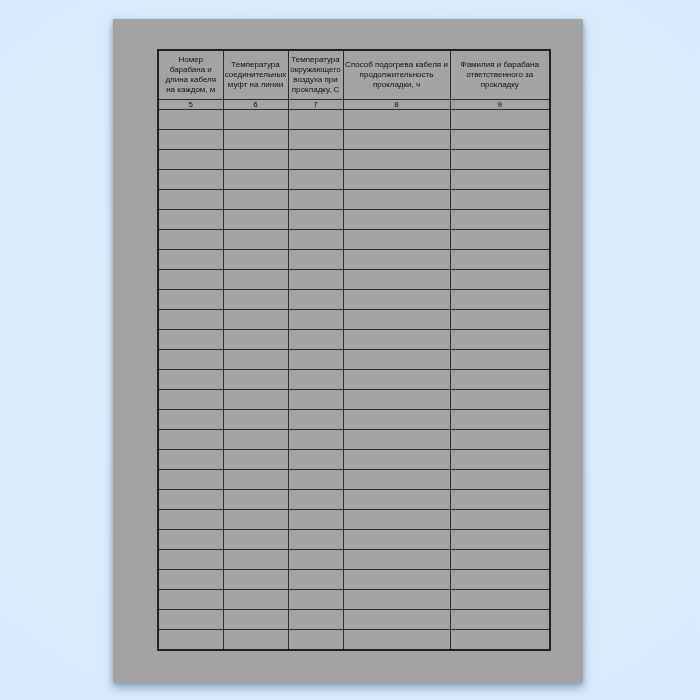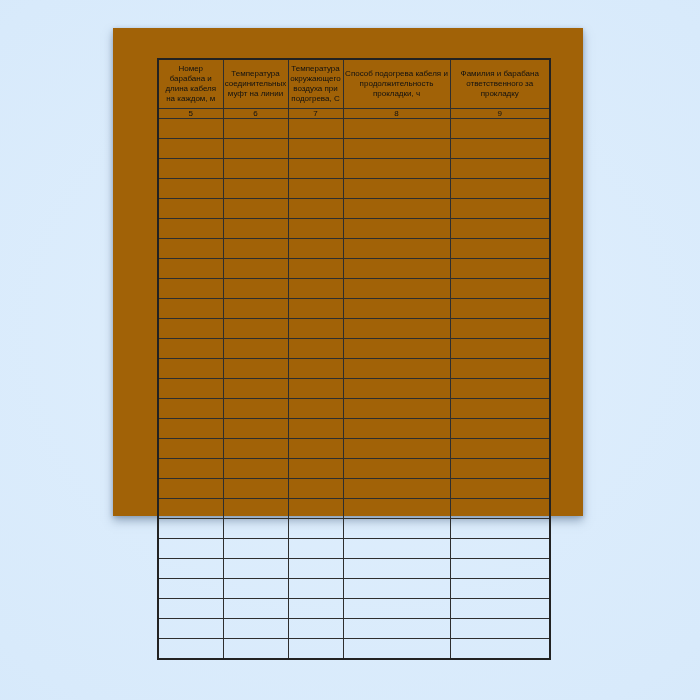--- a/index.html
+++ b/index.html
@@ -10,24 +10,24 @@
     overflow: hidden;
   }
   body {
     background: radial-gradient(130% 110% at 50% 48%,
                 #e0effd 0%, #d8eafb 55%, #d2e6f9 85%, #cfe3f8 100%);
     font-family: "Liberation Sans", sans-serif;
   }
   .page {
     position: absolute;
     left: 113px;
-    top: 28px;
+    top: 19px;
     width: 470px;
-    height: 488px;
-    background: #a16207;
+    height: 664px;
+    background: #a3a3a3;
     box-shadow: 0 5px 9px rgba(88, 112, 142, 0.50),
                 0 1px 4px rgba(88, 112, 142, 0.35);
   }
   table.form-table {
     position: absolute;
     left: 44px;
     top: 30px;
     width: 392px;
     border-collapse: collapse;
     table-layout: fixed;
@@ -70,21 +70,21 @@
         <col style="width:65px">
         <col style="width:65px">
         <col style="width:55px">
         <col style="width:107px">
         <col style="width:100px">
       </colgroup>
       <thead>
         <tr class="header-row">
             <th>Номер барабана и длина кабеля на каждом, м</th>
             <th>Температура соединительных муфт на линии</th>
-            <th>Температура окружающего воздуха при подогрева, С</th>
+            <th>Температура окружающего воздуха при прокладку, С</th>
             <th>Способ подогрева кабеля и продолжительность прокладки, ч</th>
             <th>Фамилия и барабана ответственного за прокладку</th>
           </tr>
         <tr class="number-row">
             <td>5</td>
             <td>6</td>
             <td>7</td>
             <td>8</td>
             <td>9</td>
           </tr>

